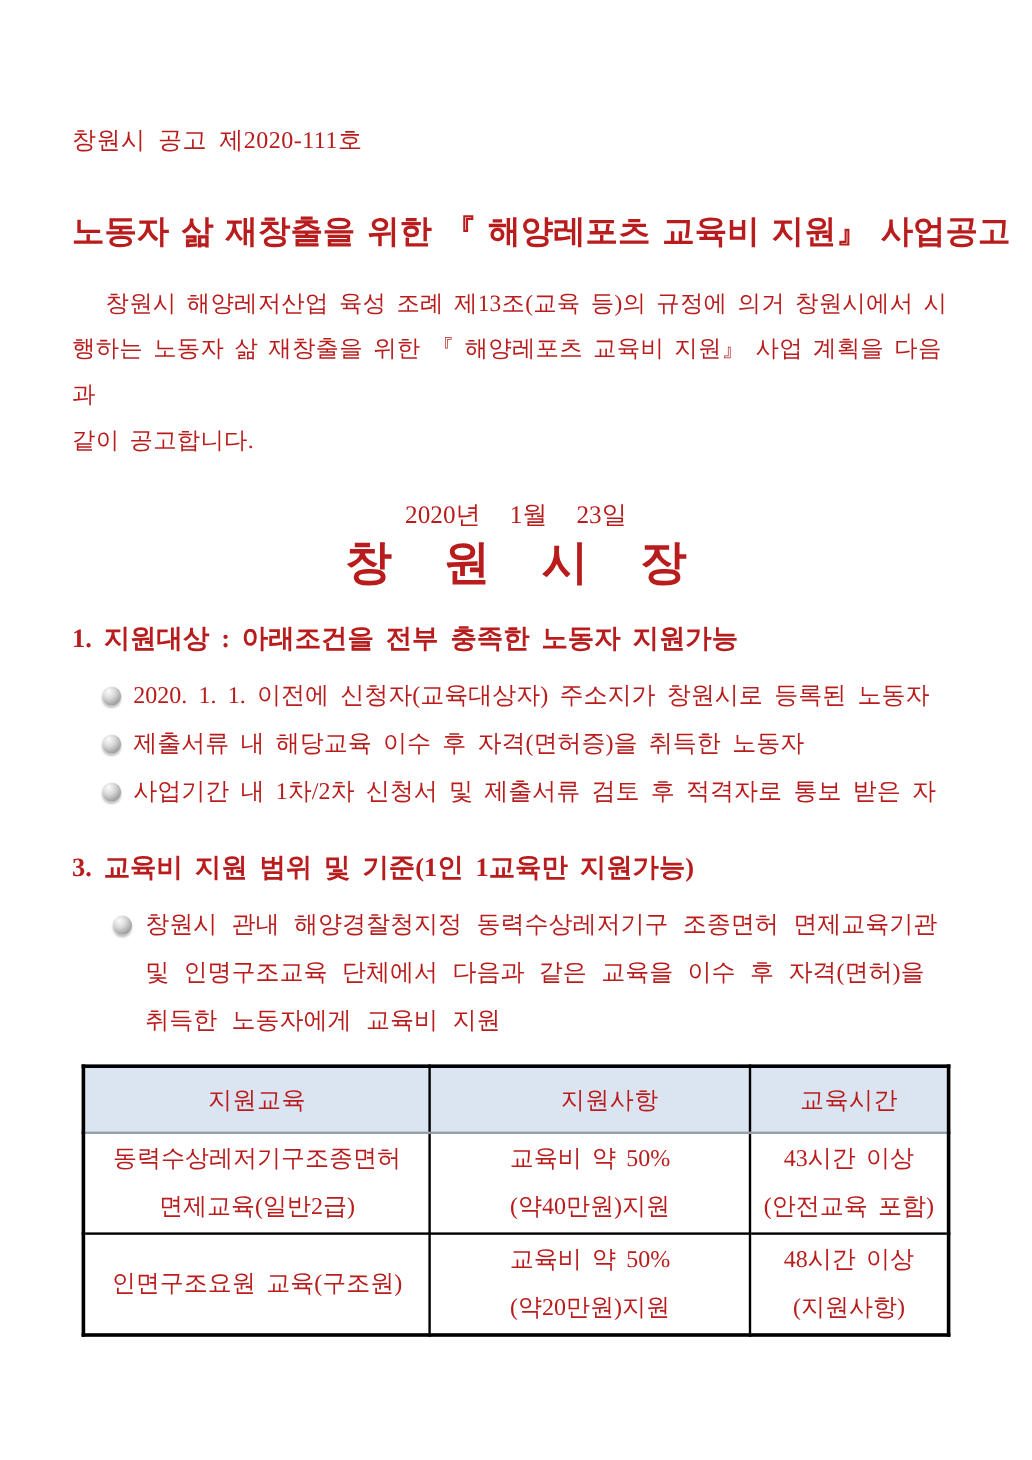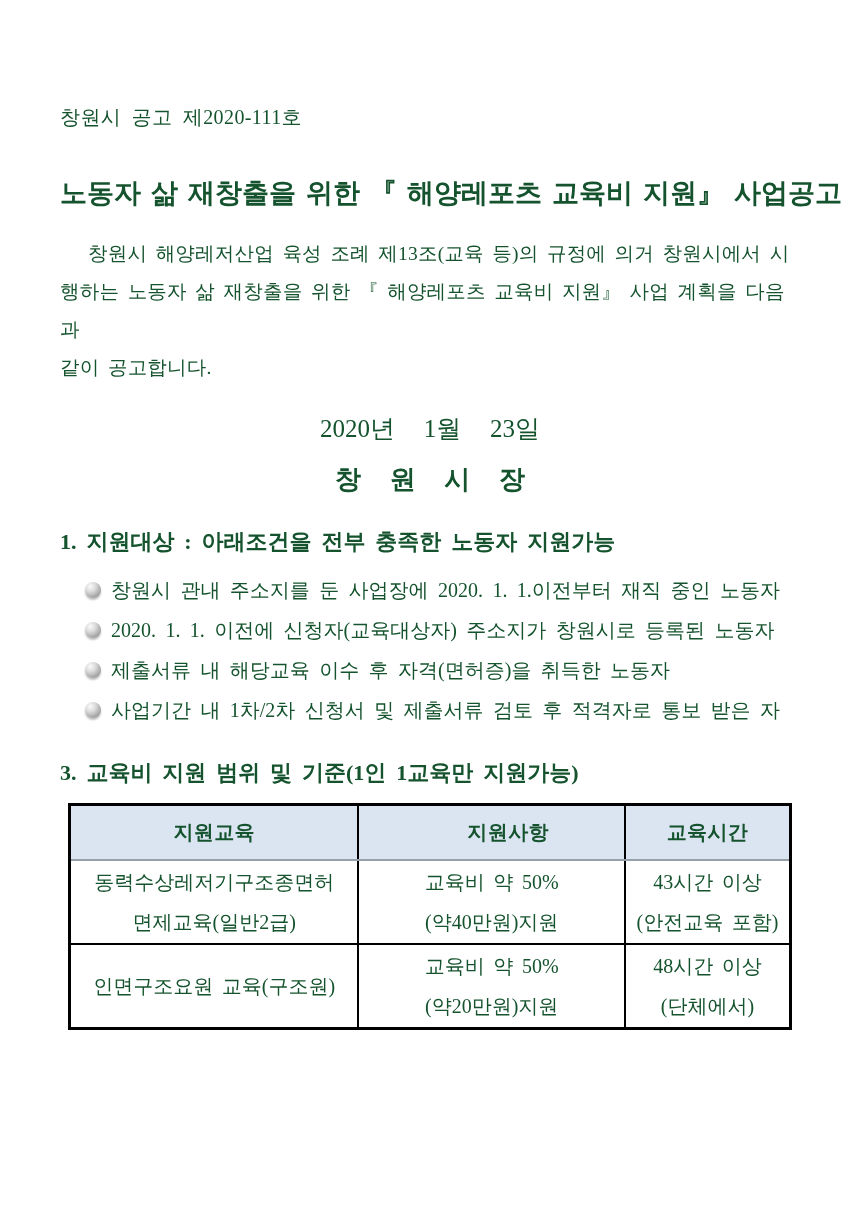--- a/index.html
+++ b/index.html
@@ -5,21 +5,21 @@
   html, body { margin: 0; padding: 0; background: #ffffff; }
   .page {
     position: relative;
     width: 860px;
     height: 1217px;
     margin: 0 auto;
     background: #ffffff;
     box-sizing: border-box;
     padding: 104px 60px 0 60px;
     font-family: "Liberation Serif", "DejaVu Serif", serif;
-    color: #14532d;
+    color: #b91c1c;
     overflow: hidden;
   }
   .doc-number {
     font-size: 20px;
     line-height: 27px;
     letter-spacing: 0.02em;
     word-spacing: 0.25em;
   }
   .doc-title {
     margin-top: 44px;
@@ -34,28 +34,28 @@
     margin-top: 24px;
     font-size: 19.5px;
     line-height: 38px;
     white-space: pre-line;
     text-indent: 28px;
     word-spacing: 0.18em;
     letter-spacing: 0.01em;
   }
   .date-line {
     margin-top: 28px;
-    font-size: 25px;
+    font-size: 21px;
     line-height: 28px;
     text-align: center;
     word-spacing: 0.9em;
   }
   .issuer {
-    margin-top: 16px;
-    font-size: 26px;
+    margin-top: 6px;
+    font-size: 39px;
     line-height: 42px;
     font-weight: bold;
     text-align: center;
     word-spacing: 0.85em;
   }
   .section-heading {
     font-size: 22px;
     line-height: 29px;
     font-weight: bold;
     word-spacing: 0.2em;
@@ -106,21 +106,21 @@
     border: 2px solid #000000;
     text-align: center;
     vertical-align: middle;
   }
   .edu-table th {
     height: 51px;
     background: #dbe5f1;
     border-bottom: 2px solid #96a0ab;
     font-family: "Liberation Sans", "DejaVu Sans", sans-serif;
     font-size: 20px;
-    font-weight: bold;
+    font-weight: normal;
     letter-spacing: 0.02em;
   }
   .edu-table td {
     height: 80px;
     font-size: 20px;
     line-height: 40px;
     white-space: pre-line;
     word-spacing: 0.18em;
   }
   .col-1 { width: 42%; }
@@ -142,38 +142,42 @@
 
   <div class="date-line">2020년 1월 23일</div>
 
   <div class="issuer">창 원 시 장</div>
 
   <div class="section-heading s1-heading">1. 지원대상 : 아래조건을 전부 충족한 노동자 지원가능</div>
 
   <ul class="bullet-list">
     <li class="bullet-item">
       <span class="sphere s1-sphere"></span>
-      <span class="bullet-text">창원시 관내 주소지를 둔 사업장에 2020. 1. 1.이전부터 재직 중인 노동자</span>
-    </li>
-    <li class="bullet-item">
-      <span class="sphere s1-sphere"></span>
       <span class="bullet-text">2020. 1. 1. 이전에 신청자(교육대상자) 주소지가 창원시로 등록된 노동자</span>
     </li>
     <li class="bullet-item">
       <span class="sphere s1-sphere"></span>
       <span class="bullet-text">제출서류 내 해당교육 이수 후 자격(면허증)을 취득한 노동자</span>
     </li>
     <li class="bullet-item">
       <span class="sphere s1-sphere"></span>
       <span class="bullet-text">사업기간 내 1차/2차 신청서 및 제출서류 검토 후 적격자로 통보 받은 자</span>
     </li>
   </ul>
 
   <div class="section-heading s2-heading">3. 교육비 지원 범위 및 기준(1인 1교육만 지원가능)</div>
 
+  <ul class="bullet-list">
+    <li class="bullet-item s2-bullet">
+      <span class="sphere s2-sphere"></span>
+      <span class="s2-bullet-text">창원시 관내 해양경찰청지정 동력수상레저기구 조종면허 면제교육기관
+및 인명구조교육 단체에서 다음과 같은 교육을 이수 후 자격(면허)을
+취득한 노동자에게 교육비 지원</span>
+    </li>
+  </ul>
 
   <table class="edu-table">
     <thead>
       <tr>
         <th class="col-1">지원교육</th>
         <th class="col-2">지원사항</th>
         <th class="col-3">교육시간</th>
       </tr>
     </thead>
     <tbody>
@@ -183,18 +187,18 @@
         <td>교육비 약 50%
 (약40만원)지원</td>
         <td>43시간 이상
 (안전교육 포함)</td>
       </tr>
       <tr>
         <td>인면구조요원 교육(구조원)</td>
         <td>교육비 약 50%
 (약20만원)지원</td>
         <td>48시간 이상
-(단체에서)</td>
+(지원사항)</td>
       </tr>
     </tbody>
   </table>
 
 </div>
 
 </body></html>

